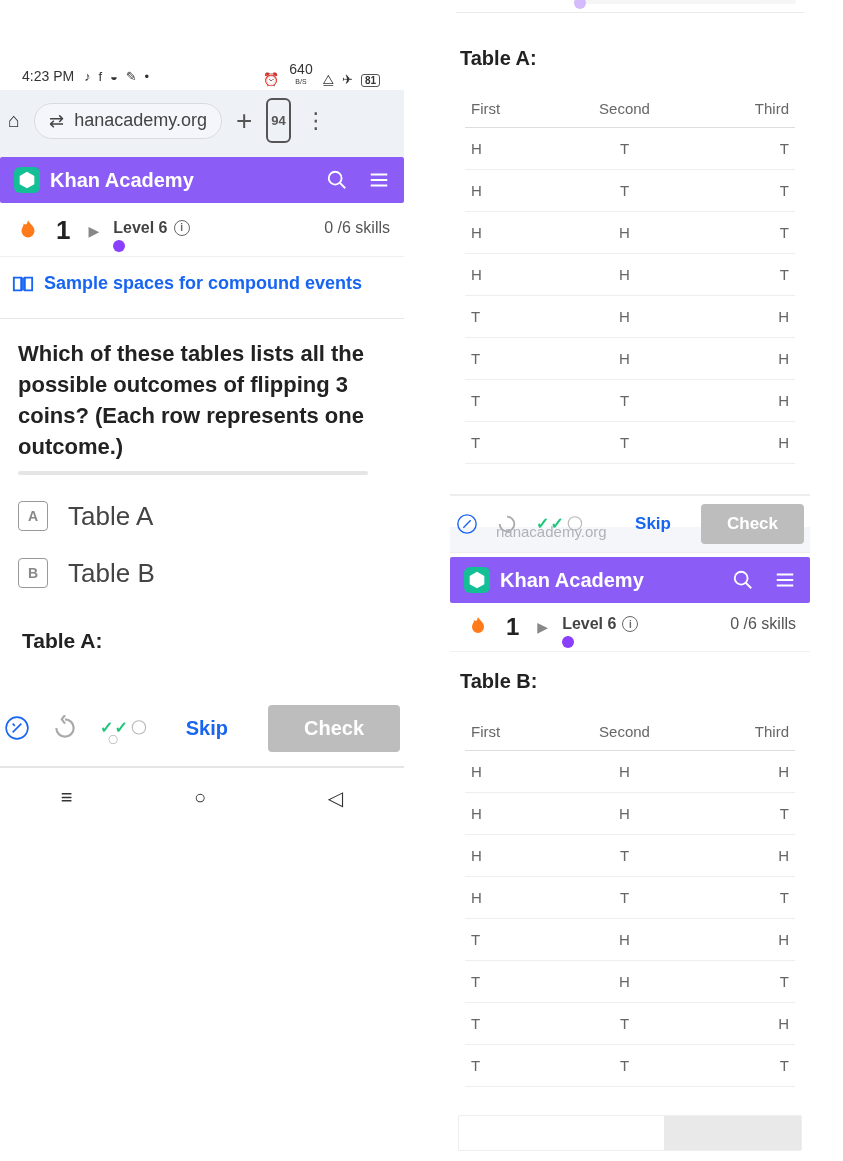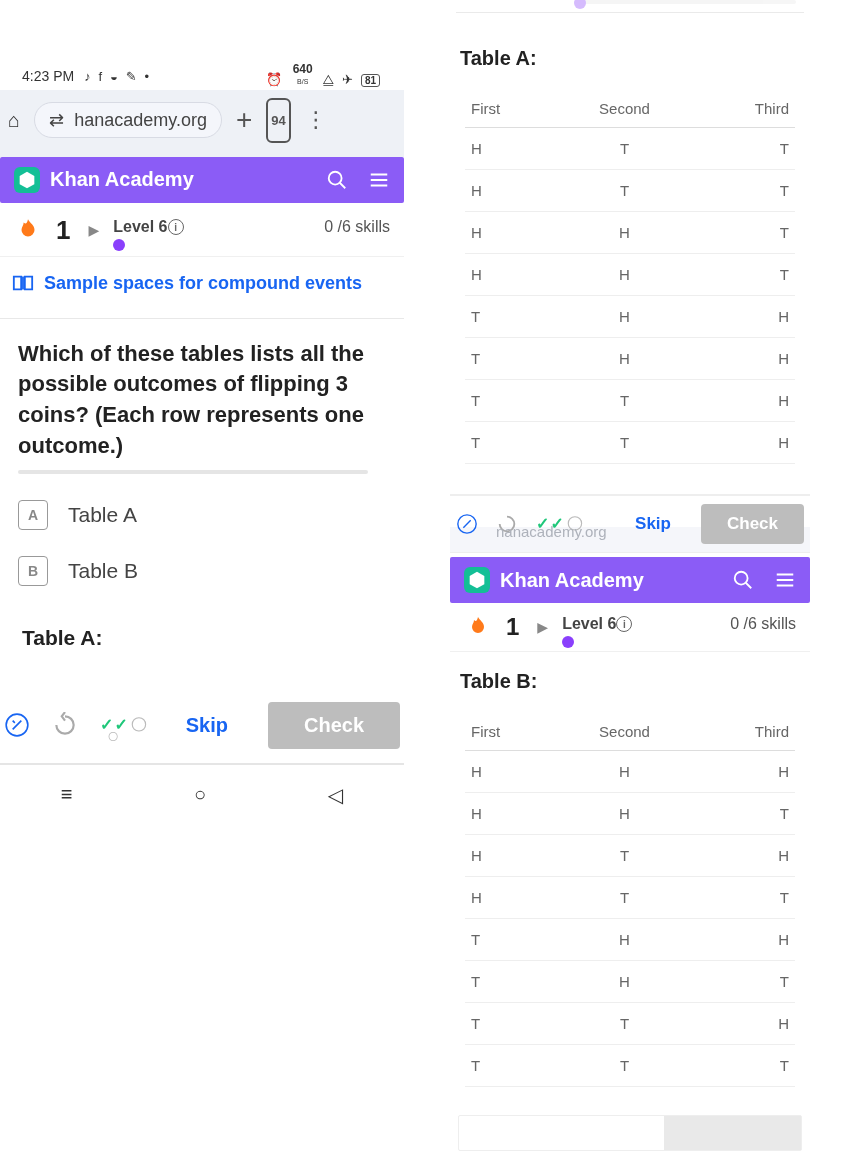--- a/index.html
+++ b/index.html
@@ -29,21 +29,21 @@
   .ka-header .logo{width:26px;height:26px;border-radius:6px;background:#14bf96;
                    display:flex;align-items:center;justify-content:center;}
   .ka-header .right{display:flex;align-items:center;gap:20px;}
   .ka-header .ic{width:22px;height:22px;}
 
   .levelrow{display:flex;align-items:center;gap:14px;padding:12px 14px 10px;
             border-bottom:1px solid #f0f0f0;}
   .flame{width:28px;height:28px;display:flex;align-items:center;justify-content:center;}
   .levelrow .big{font-size:26px;font-weight:800;}
   .play-ic{color:#888;font-size:14px;margin-left:4px;}
-  .levelrow .lvl{font-weight:700;color:#444;font-size:16px;display:flex;align-items:center;}
+  .levelrow .lvl{font-weight:700;color:#444;font-size:16px;display:flex;align-items:center;gap:6px;}
   .levelrow .skills{margin-left:auto;font-size:16px;color:#555;}
   .info-ic{border:1.5px solid #666;border-radius:50%;width:14px;height:14px;
            font-size:10px;display:flex;align-items:center;justify-content:center;
            color:#666;font-weight:700;}
   .bar{height:6px;border-radius:4px;background:#e5e5e5;position:relative;flex:1;}
   .bar .dot{width:12px;height:12px;border-radius:50%;background:#8a3ffc;
             position:absolute;left:0;top:-3px;}
   .lvlwrap{display:flex;flex-direction:column;gap:6px;}
   .lvlwrap .toprow{display:flex;align-items:center;gap:8px;}
 
@@ -52,21 +52,21 @@
   .book-ic{width:22px;height:18px;}
 
   .content{padding:20px 18px 0;}
   .prompt{font-size:22px;font-weight:800;line-height:1.4;}
   .choose{margin-top:34px;font-size:19px;font-weight:800;}
   .hrbar{background:#e5e5e5;height:4px;border-radius:2px;margin-top:8px;max-width:350px;}
   .answer{display:flex;align-items:center;gap:20px;margin-top:26px;}
   .answer .box{width:28px;height:28px;border:1.5px solid #999;border-radius:4px;
                display:flex;align-items:center;justify-content:center;color:#888;
                font-size:14px;font-weight:600;}
-  .answer .txt{font-size:21px;color:#444;}
+  .answer .txt{font-size:26px;color:#444;}
   .table-h{font-size:21px;font-weight:800;margin:40px 0 0 4px;}
 
   .ctrlbar{display:flex;align-items:center;gap:22px;padding:8px 4px 14px;
            border-bottom:2px solid #e5e5e5;margin-top:44px;}
   .ctrlbar .pen{color:#1865f2;}
   .ctrlbar .skip{color:#1865f2;font-size:20px;font-weight:800;margin-left:auto;margin-right:18px;}
   .ctrlbar .check{background:#bdbdbd;color:#fff;font-size:20px;font-weight:800;
                   padding:12px 36px;border-radius:4px;}
   .ticks{font-weight:900;color:#1fc77a;font-size:16px;letter-spacing:1px;position:relative;}
   .ticks .o{color:#bbb;margin-left:2px;}
@@ -110,21 +110,21 @@
     <span class="icons" style="flex:1;margin-left:8px">
       <span>♪</span>
       <span>f</span>
       <span>◒</span>
       <span>✎</span>
       <span>•</span>
     </span>
     <span class="icons">
       <span>⏰</span>
       <span style="display:inline-block;text-align:center;line-height:.8">
-        <span style="font-size:12px;font-weight:700">640</span><br>
+        <span style="font-size:14px;font-weight:400">640</span><br>
         <span style="font-size:7px">B/S</span>
       </span>
       <span>⧋</span>
       <span>✈</span>
       <span style="border:1px solid #555;border-radius:3px;padding:0 3px;font-size:10px;font-weight:700">81</span>
     </span>
   </div>
 
   <div class="addrbar">
     <span class="home-ic">⌂</span>

